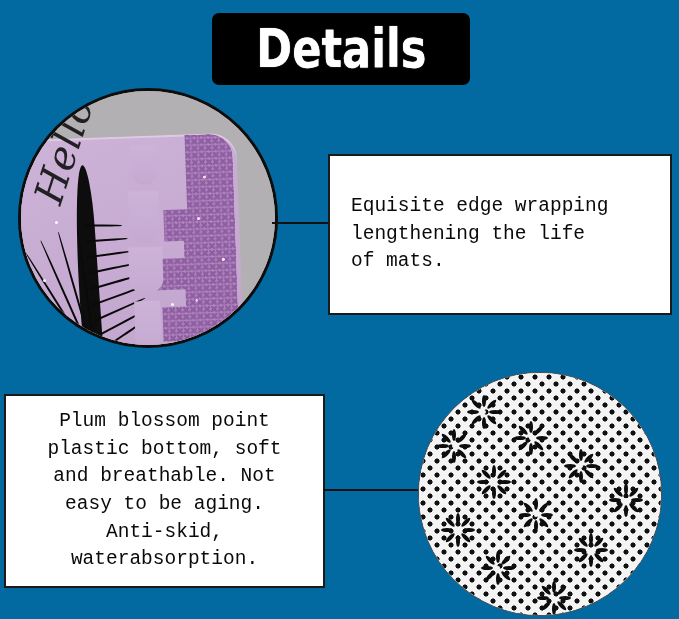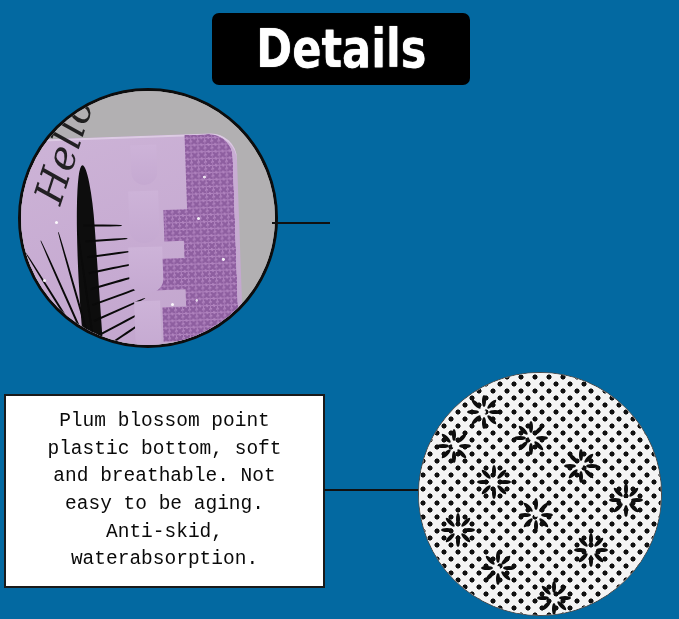--- a/index.html
+++ b/index.html
@@ -307,20 +307,25 @@
 
     <div class="drip" style="left: 110px; top: 54px; width: 26px; height: 40px; position: absolute;"></div>
         <div class="drip" style="left: 108px; top: 100px; width: 30px; height: 52px; position: absolute;"></div>
         <div class="drip" style="left: 108px; top: 156px; width: 34px; height: 46px; position: absolute;"></div>
         <div class="drip" style="left: 114px; top: 210px; width: 26px; height: 50px; position: absolute;"></div>
       </div>
   </div>
 
   <div class="connector" id="connector-top"></div>
 
+  <div class="callout" id="callout-edge">
+    <div class="callout-text">Equisite edge wrapping
+lengthening the life
+of mats.</div>
+  </div>
 
   <div class="callout" id="callout-bottom">
     <div class="callout-text">Plum blossom point
 plastic bottom, soft
 and breathable. Not
 easy to be aging.
 Anti-skid,
 waterabsorption.</div>
   </div>
 

